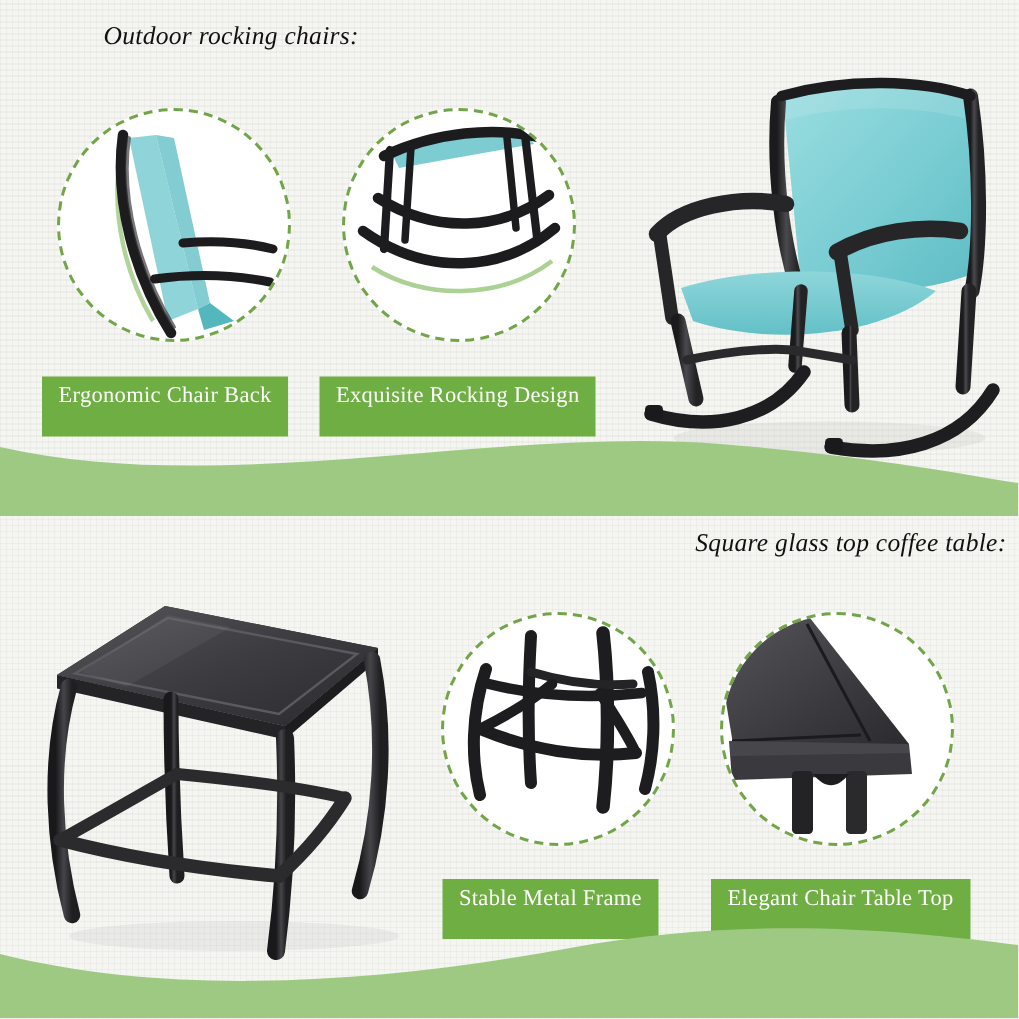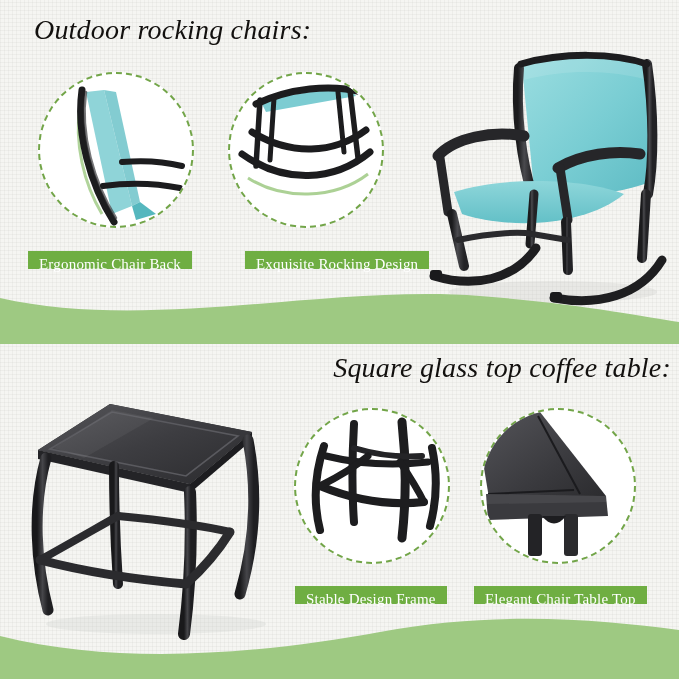--- a/index.html
+++ b/index.html
@@ -25,24 +25,25 @@
 
   
   .wave { position: absolute; left: 0; width: 679px; pointer-events: none; }
   #wave-mid { top: 282px; height: 78px; }
   #wave-bot { top: 608px; height: 71px; }
 
   
   .section-title {
     position: absolute;
     font-style: italic;
-    font-size: 28px;
+    font-size: 17px;
     color: #12100e;
     letter-spacing: .2px;
     white-space: nowrap;
+    margin-left: 35px;
   }
   #title-chairs { left: 34px; top: 14px; }
   #title-table  { right: 8px; top: 352px; }
 
   
   .detail-circle {
     position: absolute;
     border-radius: 50%;
     border: 2px dashed #72a548;
     background: #ffffff;
@@ -55,28 +56,28 @@
   #circle-metal-frame  { left: 294px; top: 408px; width: 156px; height: 156px; }
   #circle-glass-top    { left: 480px; top: 408px; width: 156px; height: 156px; }
 
   
   .caption {
     position: absolute;
     background: #6fae42;
     color: #ffffff;
     font-size: 15px;
     line-height: 26px;
-    height: 18px;
+    height: 40px;
     padding: 0 11px;
     white-space: nowrap;
     text-align: center;
     letter-spacing: .2px;
   }
   #cap-ergonomic { left: 28px;  top: 251px; }
-  #cap-rocking   { left: 213px; top: 251px; margin-left: 32px; }
+  #cap-rocking   { left: 213px; top: 251px; }
   #cap-frame     { left: 295px; top: 586px; }
   #cap-glass     { left: 474px; top: 586px; }
 
   
   .product { position: absolute; }
   #photo-rocking-chair { left: 418px; top: 44px;  width: 262px; height: 272px; }
   #photo-side-table    { left: 14px;  top: 388px; width: 278px; height: 252px; }
   .product > svg { display: block; }
 </style>
 </head>
@@ -238,21 +239,21 @@
 
         <path d="M30 46 C 62 54, 96 56, 132 52" fill="none" stroke="#1d1d1f" stroke-width="7" stroke-linecap="round"></path>
         <path d="M58 38 C 78 44, 100 48, 126 46" fill="none" stroke="#242427" stroke-width="6" stroke-linecap="round"></path>
 
         <path d="M24 76 C 58 90, 92 96, 128 92" fill="none" stroke="#1d1d1f" stroke-width="8" stroke-linecap="round"></path>
         <path d="M24 76 C 44 66, 60 56, 72 46" fill="none" stroke="#1d1d1f" stroke-width="7" stroke-linecap="round"></path>
         <path d="M128 92 C 122 80, 112 64, 104 52" fill="none" stroke="#1d1d1f" stroke-width="7" stroke-linecap="round"></path>
       </svg>
     </div>
 
-    <div class="caption" id="cap-frame">Stable Design Frame</div>
+    <div class="caption" id="cap-frame">Stable Metal Frame</div>
 
     <div class="detail-circle" id="circle-glass-top">
       <svg width="152" height="152" viewBox="0 0 152 152">
         <defs>
           <linearGradient id="glassZoom" x1="0" y1="0" x2="1" y2="1">
             <stop offset="0%" stop-color="#55555a"></stop>
             <stop offset="60%" stop-color="#3a3a3e"></stop>
             <stop offset="100%" stop-color="#2a2a2d"></stop>
           </linearGradient>
         </defs>

